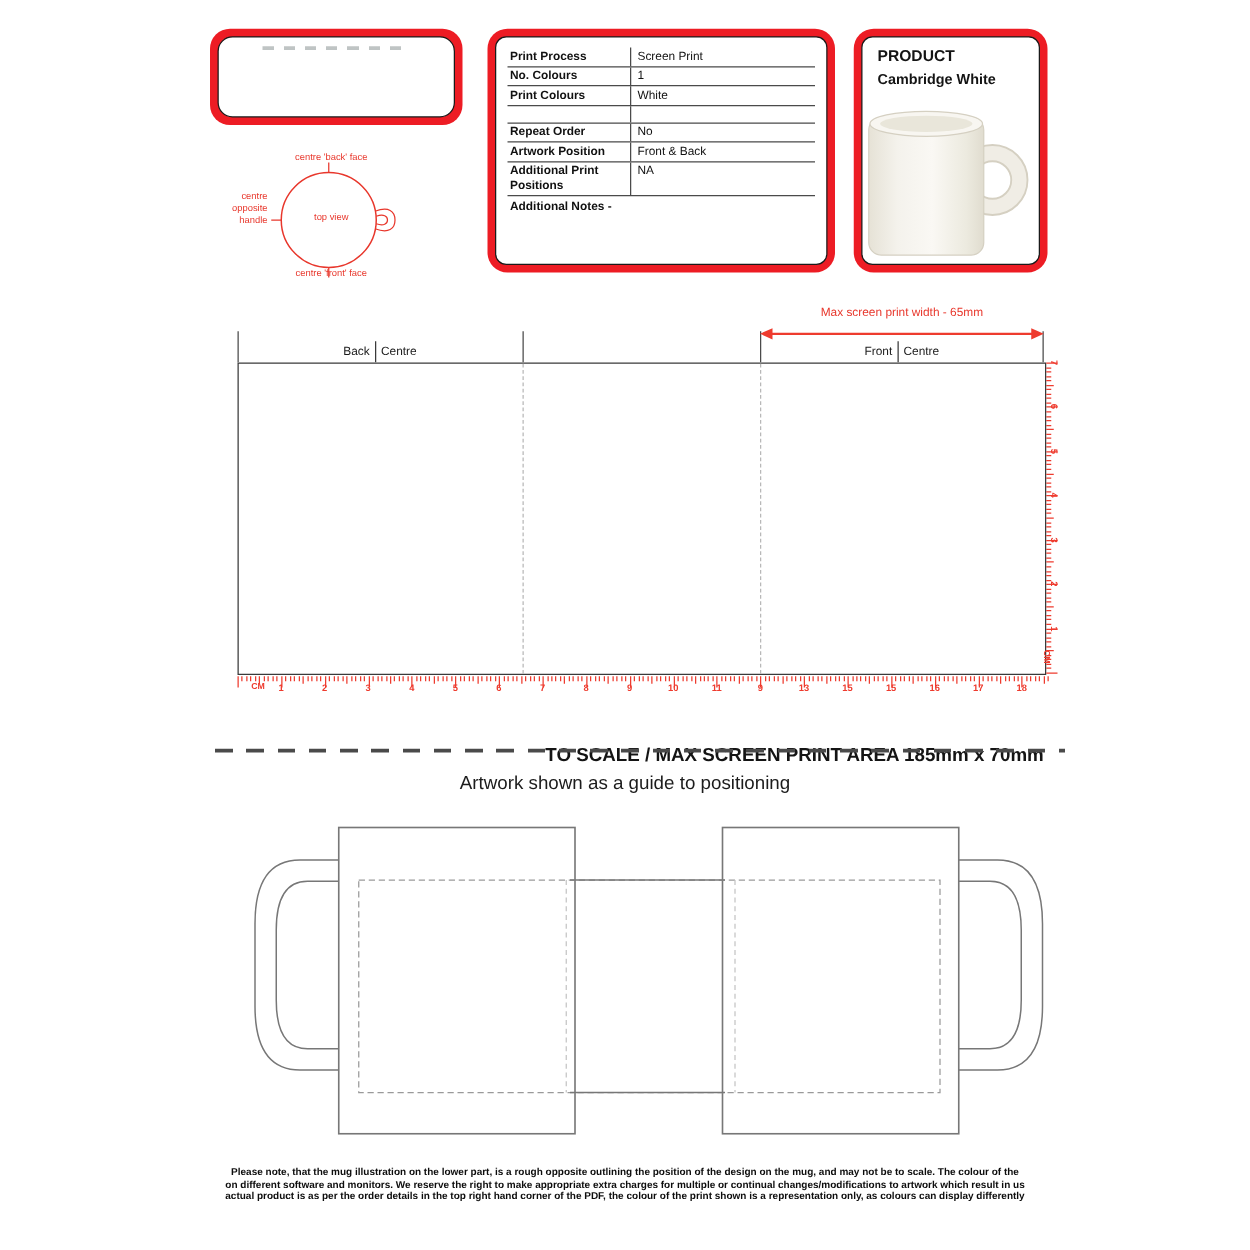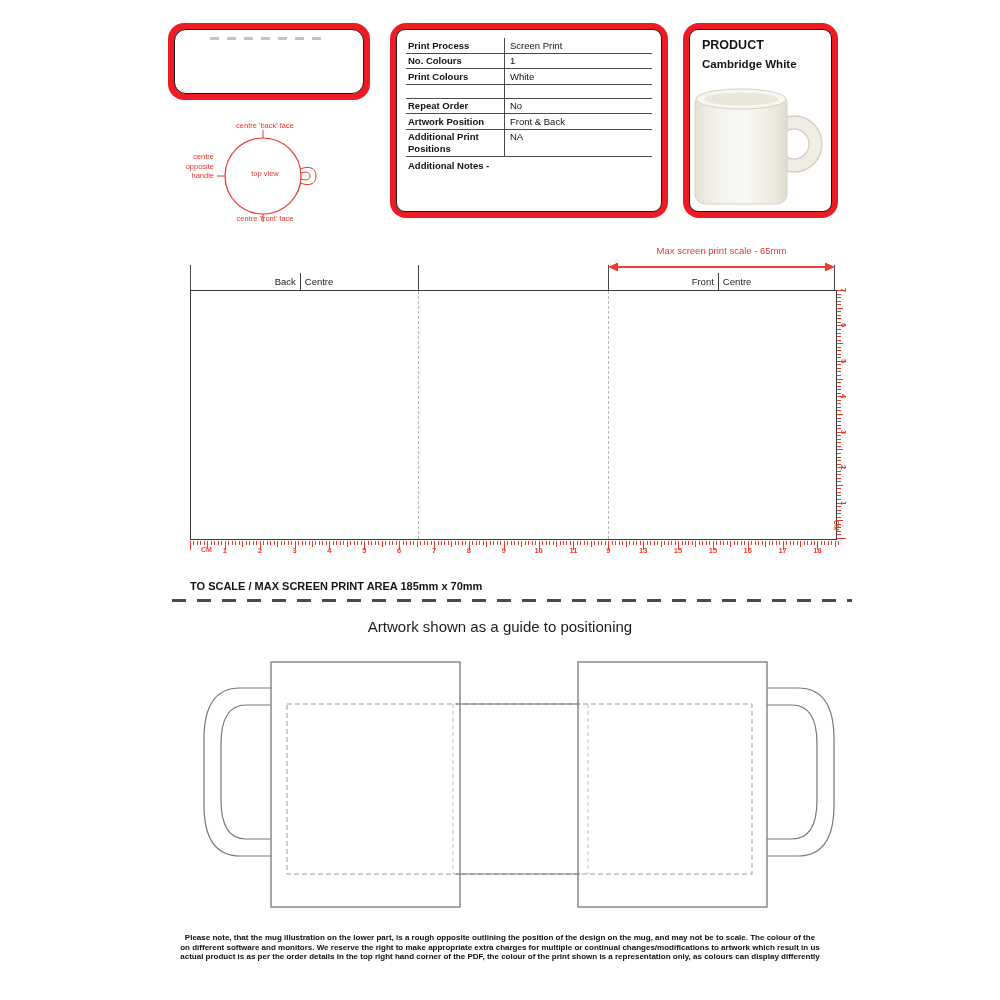--- a/index.html
+++ b/index.html
@@ -42,22 +42,22 @@
   
   .topmark{position:absolute;top:265px;width:1px;height:25px;background:#4a4a4a;}
   .centre-label{position:absolute;top:272px;height:18px;display:flex;align-items:center;justify-content:center;
      gap:4px;font-size:9.5px;color:#1a1a1a;}
   .centre-label .divider{width:1px;height:17px;background:#3a3a3a;}
   #print-box{position:absolute;left:190px;top:290px;width:645px;height:248px;border:1.5px solid #3a3a3a;background:#fff;}
   .dash-vert{position:absolute;top:0;height:100%;width:0;border-left:1px dashed #b8b8b8;}
   #arrow-label{position:absolute;left:608px;top:245px;width:227px;text-align:center;
      color:#e8372c;font-size:9.5px;}
   #arrow-svg{position:absolute;left:608px;top:260px;}
-  #scale-note{position:absolute;left:190px;top:580px;width:645px;text-align:left;
-     font-size:11px;font-weight:bold;color:#141414;}
+  #scale-note{position:absolute;left:190px;top:596px;width:645px;text-align:right;
+     font-size:15px;font-weight:bold;color:#141414;}
 
   
   #h-ruler{position:absolute;left:190px;top:541px;width:662px;height:18px;}
   #v-ruler{position:absolute;left:837px;top:290px;width:18px;height:248px;}
   .tick{position:absolute;background:#ee3b2e;}
   .tick.h{top:0;width:1px;}
   .h.t1{height:3.5px;}.h.t5{height:5.5px;}.h.t10{height:9px;}
   .tick.v{left:0;height:1px;}
   .v.t1{width:3.5px;}.v.t5{width:5.5px;}.v.t10{width:9px;}
   .rnum{position:absolute;color:#ee3b2e;font-size:7.5px;font-weight:bold;}
@@ -177,21 +177,21 @@
     <span>Back</span>
     <span class="divider"></span>
     <span>Centre</span>
   </div>
   <div class="centre-label" style="left:608px;width:227px;">
     <span>Front</span>
     <span class="divider"></span>
     <span>Centre</span>
   </div>
 
-  <div id="arrow-label">Max screen print scale - 65mm</div>
+  <div id="arrow-label">Max screen print width - 65mm</div>
   <svg id="arrow-svg" width="227" height="14" viewBox="0 0 227 14">
     <line x1="7" y1="7" x2="220" y2="7" stroke="#ee3b2e" stroke-width="1.8"></line>
     <polygon points="0,7 10,2.5 10,11.5" fill="#ee3b2e"></polygon>
     <polygon points="227,7 217,2.5 217,11.5" fill="#ee3b2e"></polygon>
   </svg>
 
   <div id="print-box">
     <div class="dash-vert" style="left:227px;"></div>
     <div class="dash-vert" style="left:417px;"></div>
   </div>

